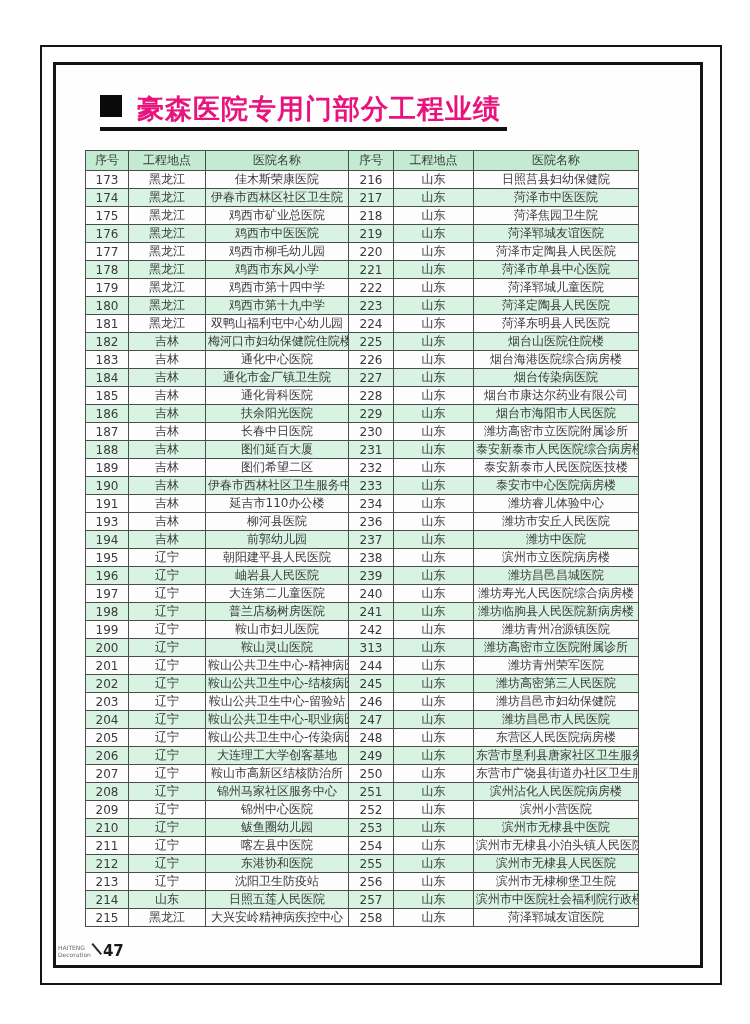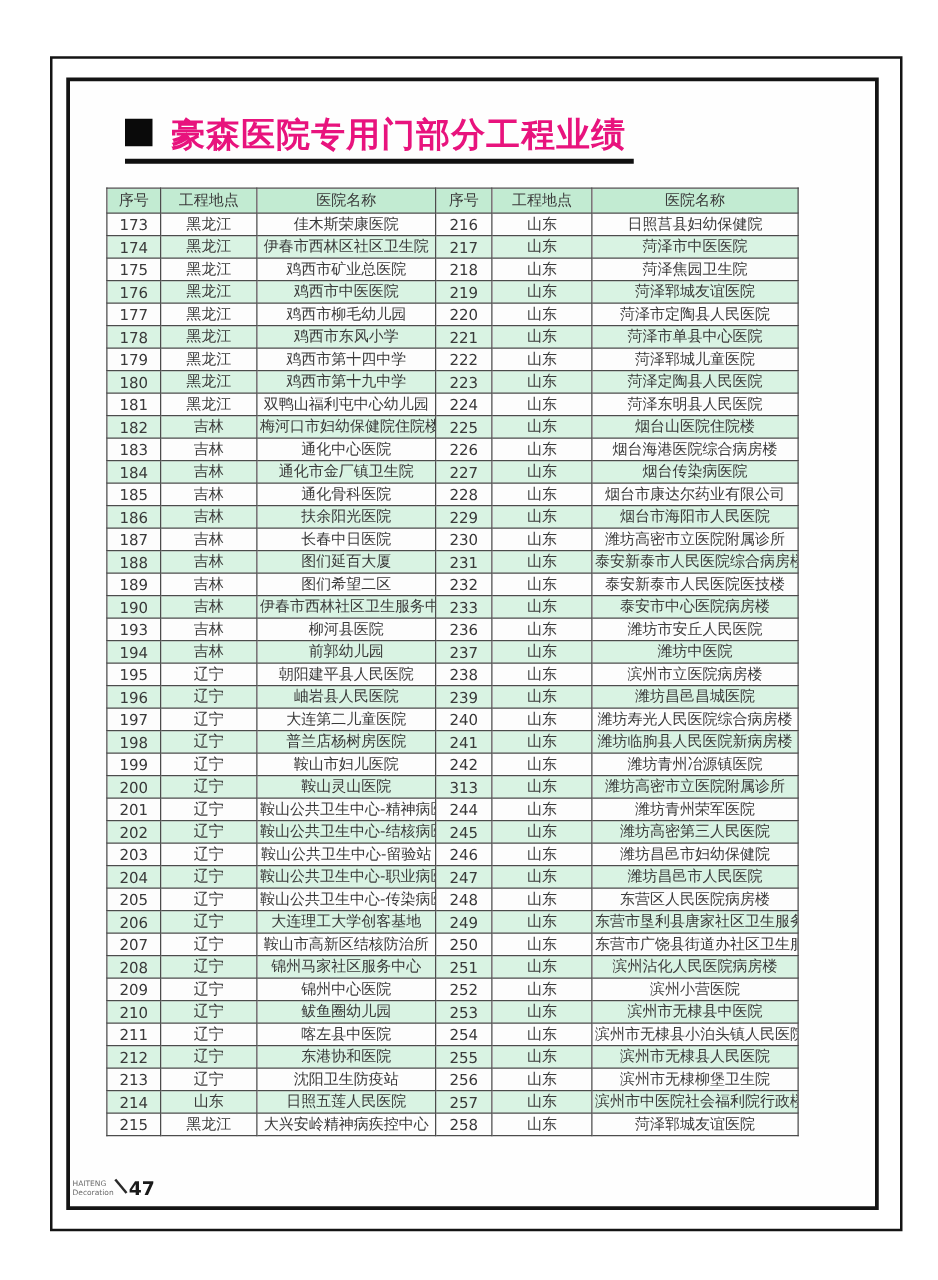--- a/index.html
+++ b/index.html
@@ -275,20 +275,28 @@
       </tr>
       <tr class="alt">
         <td>190</td>
         <td>吉林</td>
         <td>伊春市西林社区卫生服务中心</td>
         <td>233</td>
         <td>山东</td>
         <td>泰安市中心医院病房楼</td>
       </tr>
       <tr>
+        <td>191</td>
+        <td>吉林</td>
+        <td>延吉市110办公楼</td>
+        <td>234</td>
+        <td>山东</td>
+        <td>潍坊睿儿体验中心</td>
+      </tr>
+      <tr>
         <td>193</td>
         <td>吉林</td>
         <td>柳河县医院</td>
         <td>236</td>
         <td>山东</td>
         <td>潍坊市安丘人民医院</td>
       </tr>
       <tr class="alt">
         <td>194</td>
         <td>吉林</td>

